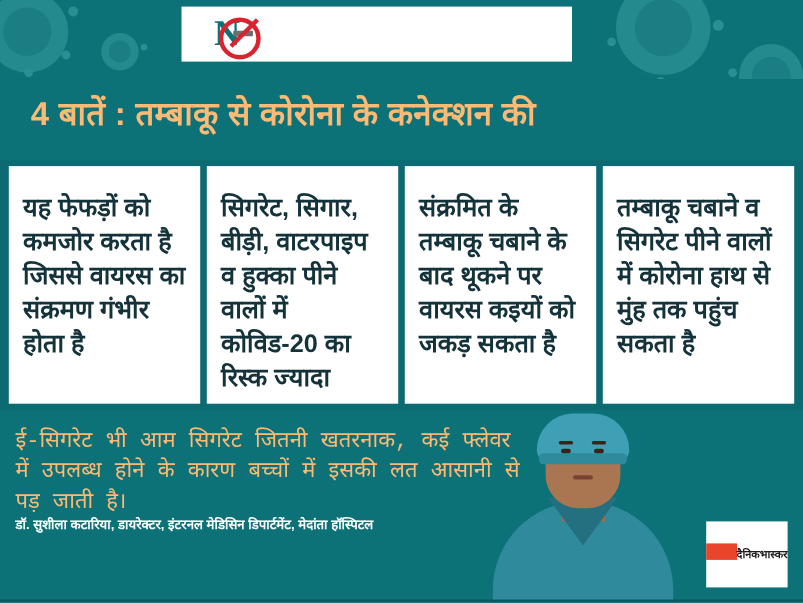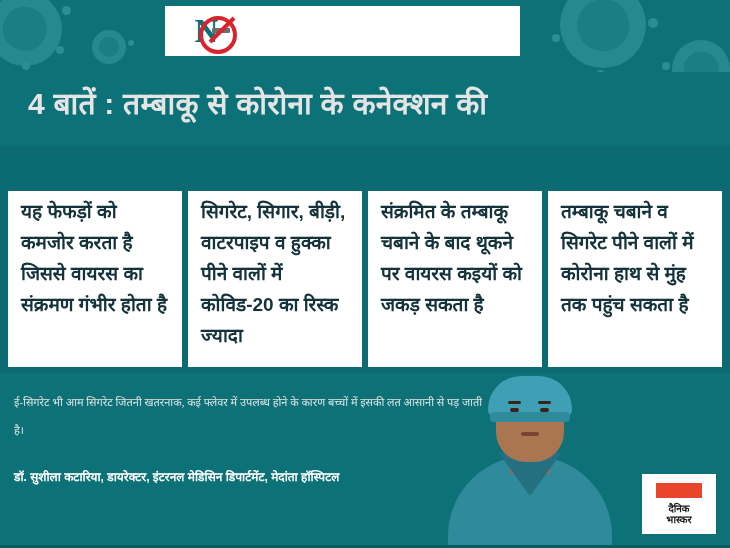--- a/index.html
+++ b/index.html
@@ -108,59 +108,58 @@
     width: 730px; height: 74px;
     background: #0d7178;
   }
   .headline {
     position: absolute;
     left: 28px; top: 82px;
     width: 690px;
     font-family: "Liberation Sans", sans-serif;
     font-weight: bold;
     font-size: 30px;
-    color: #e5e5e5;
+    color: #fdba74;
     letter-spacing: 0.2px;
     white-space: nowrap;
   }
   
   .cards {
     position: absolute;
     left: 8px; top: 151px;
     width: 714px; height: 216px;
     display: flex;
     gap: 6px;
   }
   .card {
     flex: 1 1 0;
     background: #ffffff;
-    padding: 5px 12px 10px 13px;
+    padding: 22px 12px 10px 13px;
     box-sizing: border-box;
     font-family: "Liberation Sans", sans-serif;
-    font-size: 19px;
+    font-size: 23px;
     font-weight: bold;
     line-height: 31px;
     color: #14323a;
-    margin-top: 40px;
   }
   
   .bottom {
     position: absolute;
     left: 0; top: 373px;
     width: 730px; height: 175px;
     background: #0d7178;
   }
   .quote {
     position: absolute;
     left: 14px; top: 388px;
     width: 470px;
-    font-family: Liberation Serif, serif;
-    font-size: 11px;
+    font-family: Liberation Mono, monospace;
+    font-size: 20px;
     line-height: 28px;
-    color: #e5e5e5;
+    color: #fdba74;
   }
   .attrib {
     position: absolute;
     left: 14px; top: 462px;
     width: 470px;
     font-family: "Liberation Sans", sans-serif;
     font-size: 12px;
     font-weight: bold;
     line-height: 30px;
     color: #ffffff;
@@ -239,21 +238,20 @@
     background: #7a4233;
     border-radius: 3px;
   }
   
   .pub-logo {
     position: absolute;
     right: 14px; bottom: 14px;
     width: 74px; height: 60px;
     background: #ffffff;
     display: flex;
-    flex-direction: column;
     align-items: center;
     justify-content: center;
   }
   .pub-bar {
     width: 46px; height: 15px;
     background: #e8452c;
     margin-bottom: 5px;
   }
   .pub-name {
     font-family: "Liberation Sans", sans-serif;

